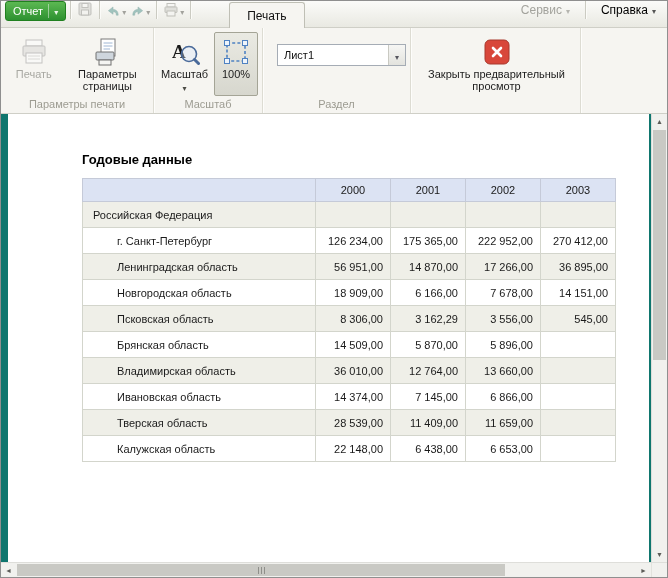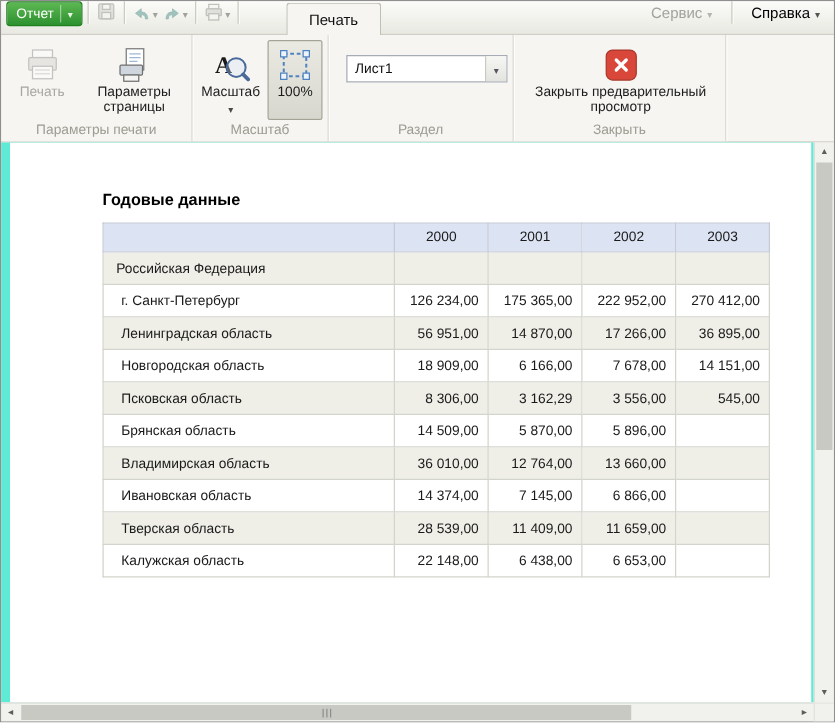--- a/index.html
+++ b/index.html
@@ -75,32 +75,32 @@
 
   .combo { margin-top:12px; margin-left:8px; width:132px; height:22px; background:#fff;
            border:1px solid #a5acb5; display:flex; align-items:center; }
   .combo .val { flex:1; padding-left:6px; font-size:11px; color:#111; }
   .combo .dd { width:17px; height:100%; display:flex; align-items:center; justify-content:center;
                background:linear-gradient(#f6f6f4,#e3e3de); border-left:1px solid #c9c9c2; }
   .combo .dd .caret { color:#56565f; }
 
   
   .preview-row { flex:1; min-height:0; display:flex; }
-  .preview-canvas { flex:1; background:#5eead4; overflow:hidden; padding-left:7px; }
+  .preview-canvas { flex:1; background:#0f766e; overflow:hidden; padding-left:7px; }
   .page { background:#ffffff; height:100%; margin-right:2px; padding:38px 0 0 74px; }
   .report-title { font-size:13px; font-weight:bold; color:#000; }
   table.report { border-collapse:collapse; table-layout:fixed; width:533px; margin-top:11px;
                  font-size:11px; color:#1a1a1a; }
   col.name-col { width:233px; } col.year-col { width:75px; }
   .report th, .report td { border:1px solid #d3d5cc; height:26px; overflow:hidden;
                            white-space:nowrap; }
   .report thead th { height:23px; background:#dce3f3; border-color:#c5cad8;
                      font-weight:normal; text-align:center; }
   .report td.name { padding-left:10px; text-align:left; }
-  .report td.name.indent { padding-left:14px;margin-left:23px; }
+  .report td.name.indent { padding-left:34px;margin-left:23px; }
   .report td.num { text-align:right; padding-right:7px; }
   tr.stripe td { background:#efefe8; }
   tr.plain td { background:#ffffff; }
 
   
   .vscroll { width:16px; flex:none; background:#f1f1ee; position:relative;
              border-left:1px solid #dededa; }
   .sb-arrow { position:absolute; left:0; width:15px; height:15px; display:flex;
               align-items:center; justify-content:center; color:#5c5c58; font-size:7px; }
   .sb-arrow::before { line-height:1; }
@@ -268,21 +268,20 @@
         <div class="bigbtn btn-close-preview">
           <span class="ic">
             <svg width="26" height="26" viewBox="0 0 26 26">
               <rect x="1" y="1" width="24" height="24" rx="5" fill="#d8473a" stroke="#a8382c"></rect>
               <path d="M9 9 L17 17 M17 9 L9 17" stroke="#ffffff" stroke-width="2.6" stroke-linecap="round"></path>
             </svg>
           </span>
           <span>Закрыть предварительный просмотр</span>
         </div>
       </div>
-      <div class="glabel">Закрыть</div>
     </div>
 
     <div class="rgroup g-filler">
       <div class="buttons"></div>
       <div class="glabel"></div>
     </div>
   </div>
 
   <div class="preview-row">
     <div class="preview-canvas">

